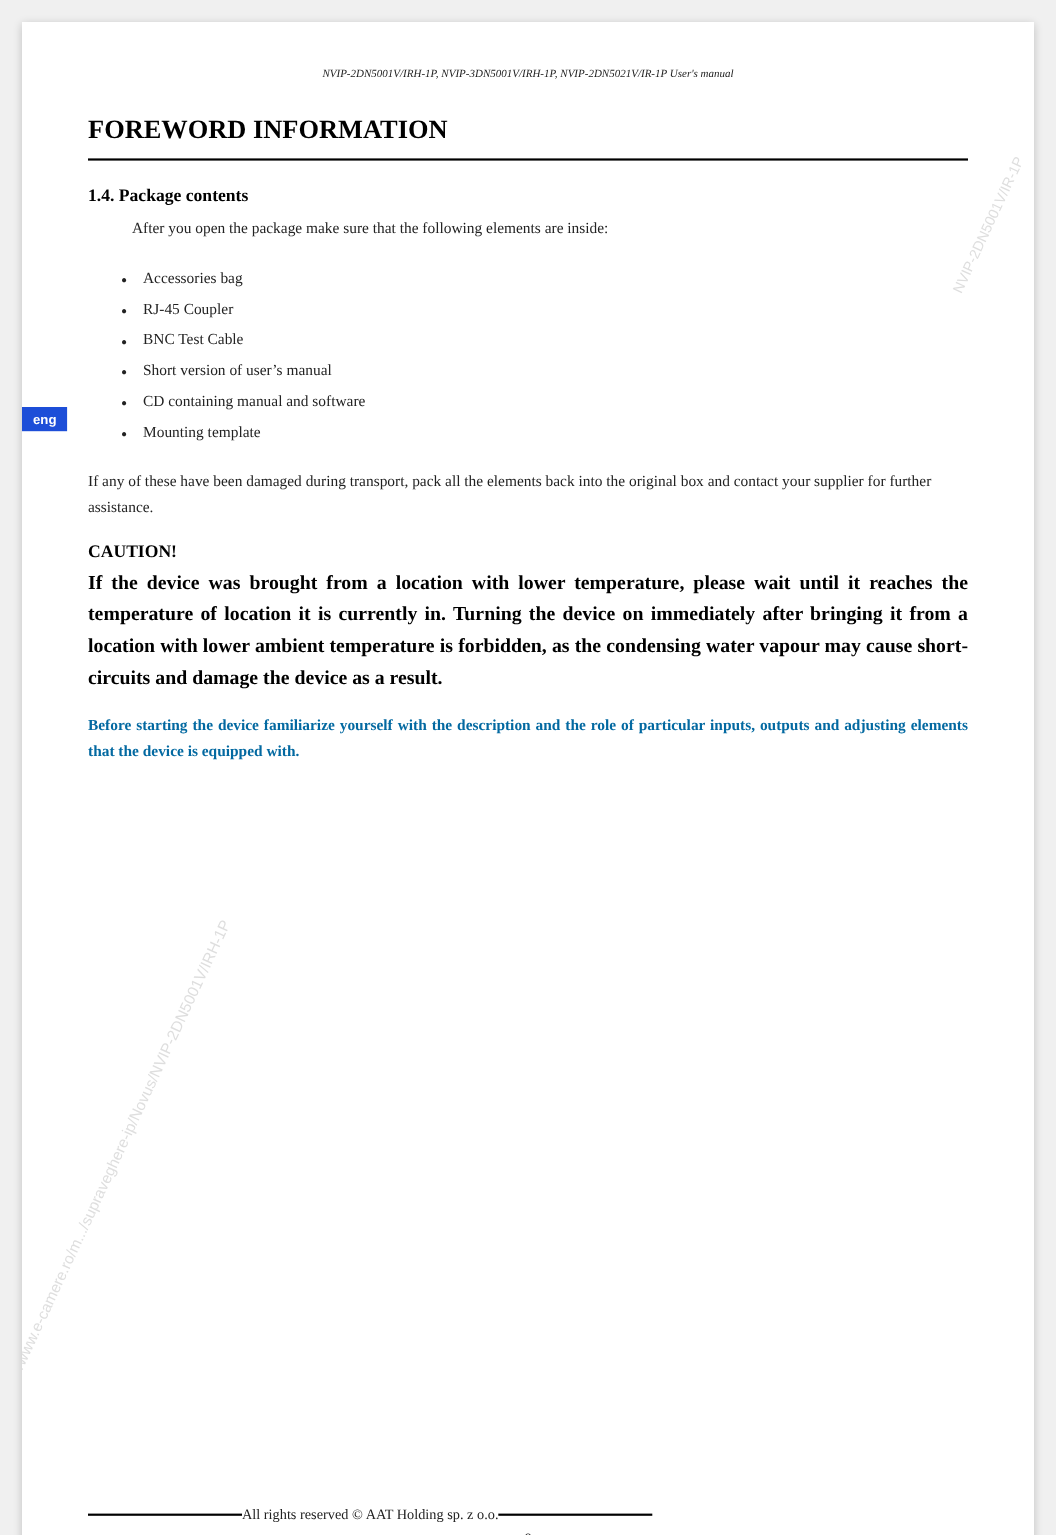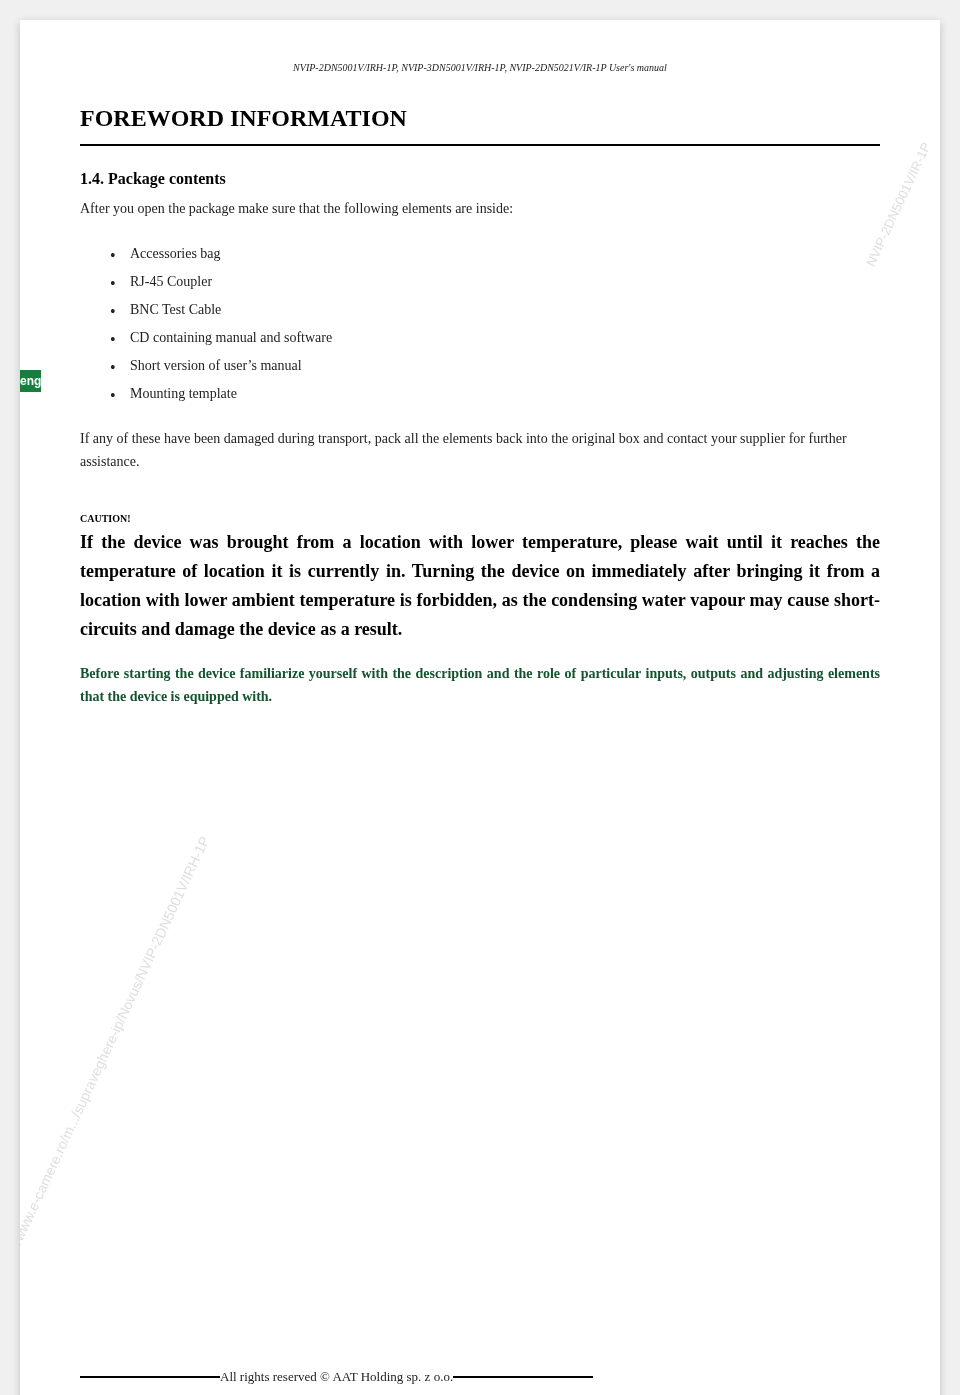--- a/index.html
+++ b/index.html
@@ -54,20 +54,21 @@
       font-weight: bold;
       color: #000;
       margin-bottom: 10px;
     }
 
     .intro-text {
       font-size: 14px;
       color: #222;
       margin-bottom: 20px;
       line-height: 1.6;
+      margin-left: 40px;
     }
 
     .bullet-list {
       list-style: none;
       margin: 0 0 20px 30px;
       padding: 0;
     }
 
     .bullet-list li {
       font-size: 14px;
@@ -82,46 +83,46 @@
       position: absolute;
       left: 0;
       top: 0;
       font-size: 16px;
     }
 
     .damage-text {
       font-size: 14px;
       color: #222;
       line-height: 1.6;
-      margin-bottom: 40px;
+      margin-bottom: 20px;
     }
 
     .caution-section {
       margin-bottom: 20px;
     }
 
     .caution-label {
-      font-size: 10px;
+      font-size: 16px;
       font-weight: bold;
       color: #000;
       margin-bottom: 4px;
     }
 
     .caution-text {
       font-size: 18px;
       font-weight: bold;
       color: #000;
       line-height: 1.6;
       text-align: justify;
     }
 
     .before-text {
       font-size: 14px;
       font-weight: bold;
-      color: #14532d;
+      color: #0369a1;
       line-height: 1.6;
       text-align: justify;
       margin-top: 20px;
     }
 
     
     .watermark {
       position: absolute;
       pointer-events: none;
       color: rgba(160, 160, 160, 0.35);
@@ -144,25 +145,25 @@
       transform: rotate(-65deg);
       transform-origin: right top;
       font-size: 13px;
     }
 
     
     .side-label {
       position: absolute;
       left: 0;
       top: 350px;
-      background: #15803d;
+      background: #1d4ed8;
       color: #fff;
       font-size: 12px;
       font-family: Arial, sans-serif;
-      padding: 4px 0;
+      padding: 4px 10px;
       font-weight: bold;
     }
 
     
     .footer {
       position: absolute;
       bottom: 30px;
       left: 60px;
       right: 60px;
       display: flex;
@@ -216,22 +217,22 @@
   <hr class="top-divider">
 
   <div class="section-heading">1.4. Package contents</div>
 
   <div class="intro-text">After you open the package make sure that the following elements are inside:</div>
 
   <ul class="bullet-list">
     <li class="list-item">Accessories bag</li>
     <li class="list-item">RJ-45 Coupler</li>
     <li class="list-item">BNC Test Cable</li>
+    <li class="list-item">Short version of user’s manual</li>
     <li class="list-item">CD containing manual and software</li>
-    <li class="list-item">Short version of user’s manual</li>
     <li class="list-item">Mounting template</li>
   </ul>
 
   <div class="damage-text">If any of these have been damaged during transport, pack all the elements back into the original box and contact your supplier for further assistance.</div>
 
   <div class="caution-section">
     <div class="caution-label">CAUTION!</div>
     <div class="caution-text">If the device was brought from a location with lower temperature, please wait until it reaches the temperature of location it is currently in. Turning the device on immediately after bringing it from a location with lower ambient temperature is forbidden, as the condensing water vapour may cause short-circuits and damage the device as a result.</div>
   </div>
 

